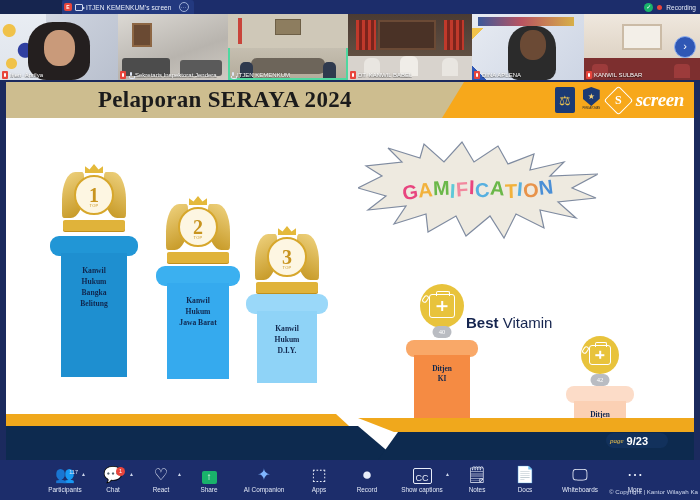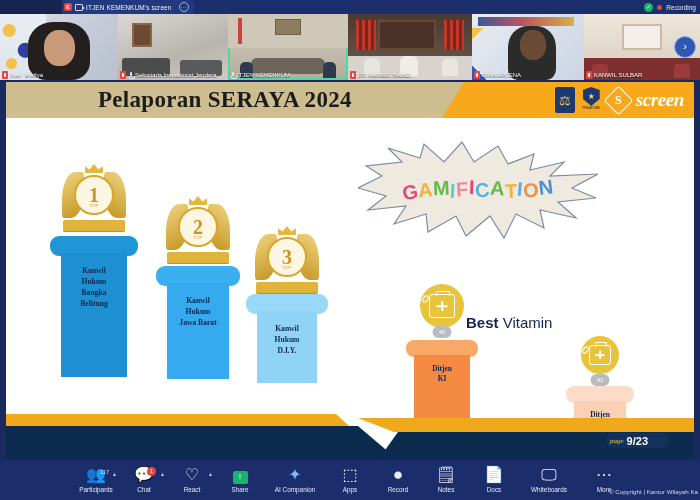--- a/index.html
+++ b/index.html
@@ -376,20 +376,25 @@
   <div class="tb">
     <div class="ic">⬚</div>
     <div class="lb">Apps</div>
   </div>
 
   <div class="tb">
     <div class="ic">⏺</div>
     <div class="lb">Record</div>
   </div>
 
+  <div class="tb" style="width:62px;">
+    <div class="ic" style="font-size:9px;border:1px solid #e8edf9;border-radius:2px;padding:0 2px;">CC</div>
+    <div class="caret">▲</div>
+    <div class="lb">Show captions</div>
+  </div>
 
   <div class="tb">
     <div class="ic">🗒</div>
     <div class="lb">Notes</div>
   </div>
 
   <div class="tb">
     <div class="ic">📄</div>
     <div class="lb">Docs</div>
   </div>

